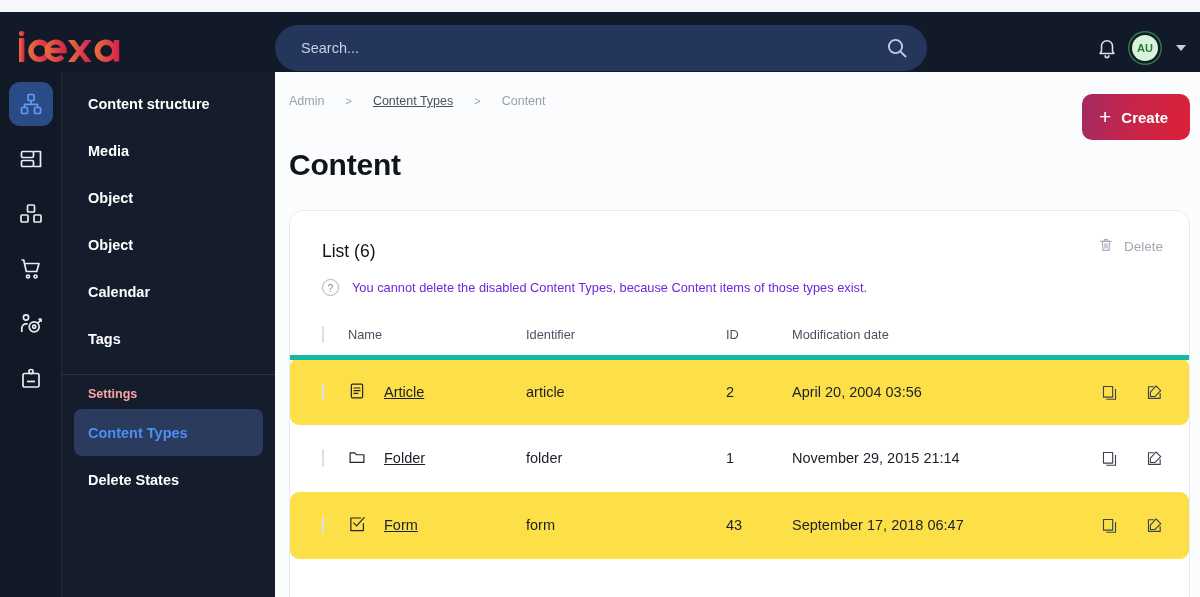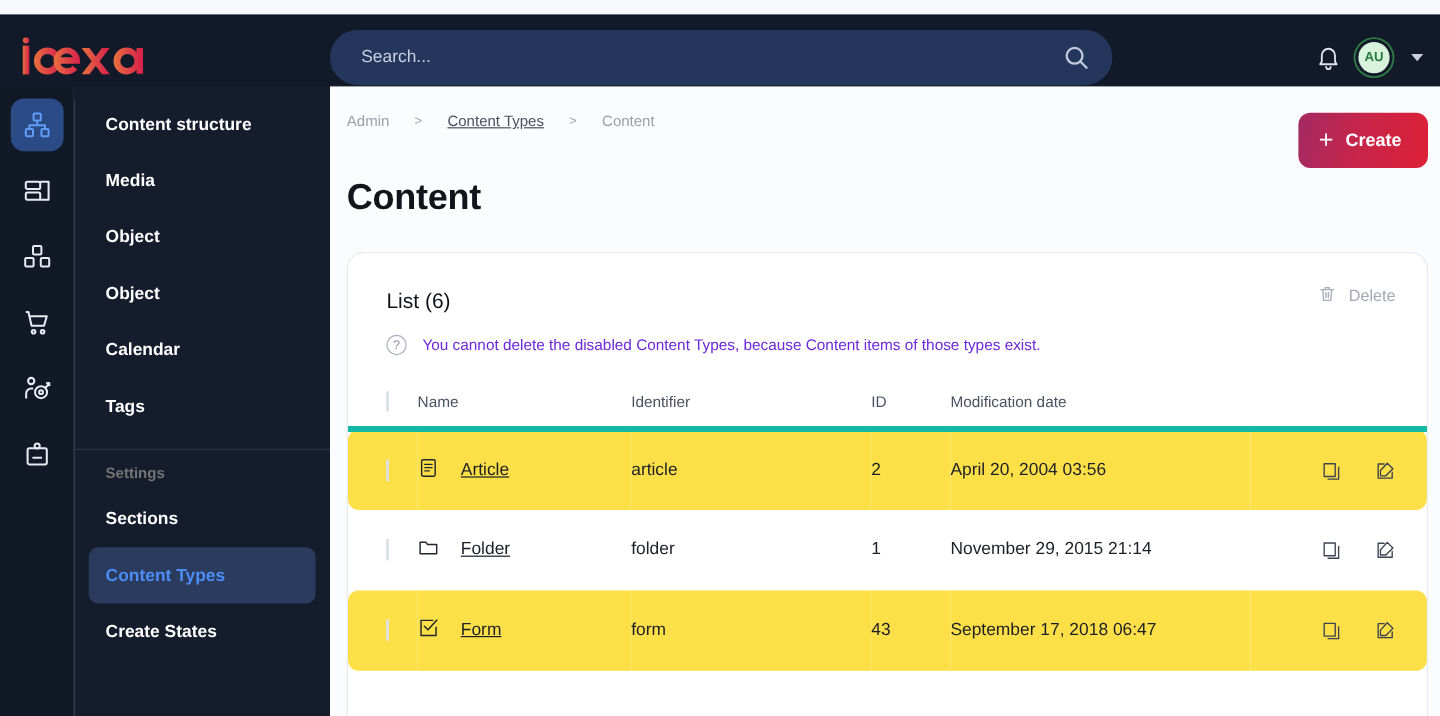--- a/index.html
+++ b/index.html
@@ -75,21 +75,21 @@
   }
   .nav-item {
     height:47px; display:flex; align-items:center;
     margin:0 12px; padding-left:14px;
     color:#ffffff; font-size:14.5px; font-weight:bold;
     border-radius:8px; cursor:pointer; white-space:nowrap;
   }
   .nav-item.selected { background:#2a3b5e; color:#4c8ef5; }
   .nav-divider { height:1px; background:#27344a; margin:12px 0 6px 0; }
   .nav-section-label {
-    color:#737373; font-size:12.5px; font-weight:bold;
+    color:#fca5a5; font-size:12.5px; font-weight:bold;
     padding:6px 0 8px 26px;
   }
 
   
   .main {
     position:absolute; left:275px; top:72px; width:925px; height:525px;
     background:#fbfcfe;
   }
   .crumbs {
     position:absolute; left:14px; top:22px;
@@ -285,28 +285,25 @@
     <div class="nav-item">
       <span>Calendar</span>
     </div>
     <div class="nav-item">
       <span>Tags</span>
     </div>
 
     <div class="nav-divider"></div>
     <div class="nav-section-label">Settings</div>
 
-    <div class="nav-item">
-      <span>Sections</span>
-    </div>
     <div class="nav-item selected">
       <span>Content Types</span>
     </div>
     <div class="nav-item">
-      <span>Create States</span>
+      <span>Delete States</span>
     </div>
   </div>
 
   <div class="main">
 
     <div class="crumbs">
       <span>Admin</span>
       <span class="sep">&gt;</span>
       <a>Content Types</a>
       <span class="sep">&gt;</span>

